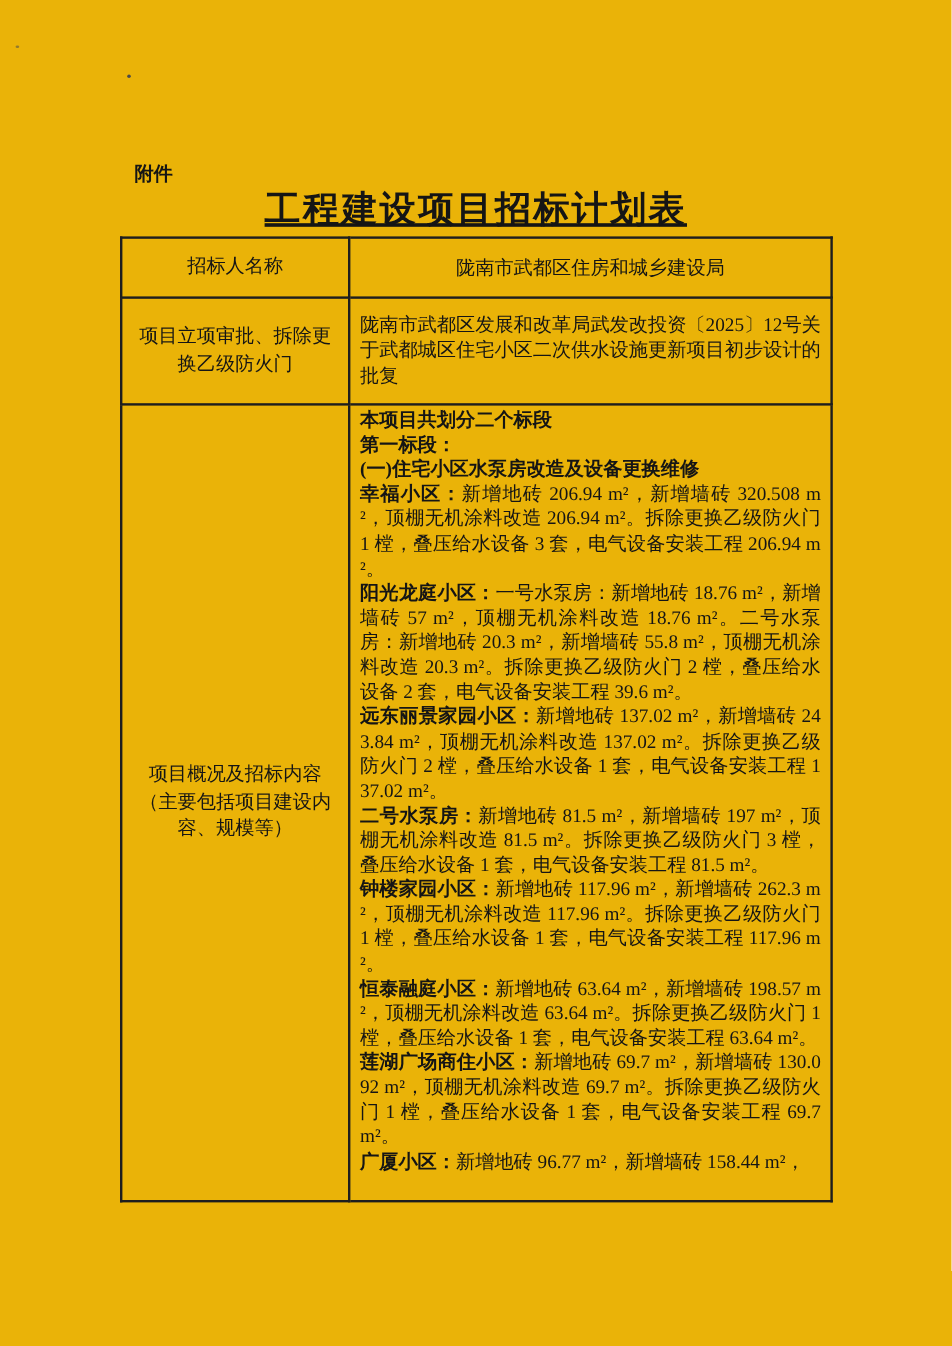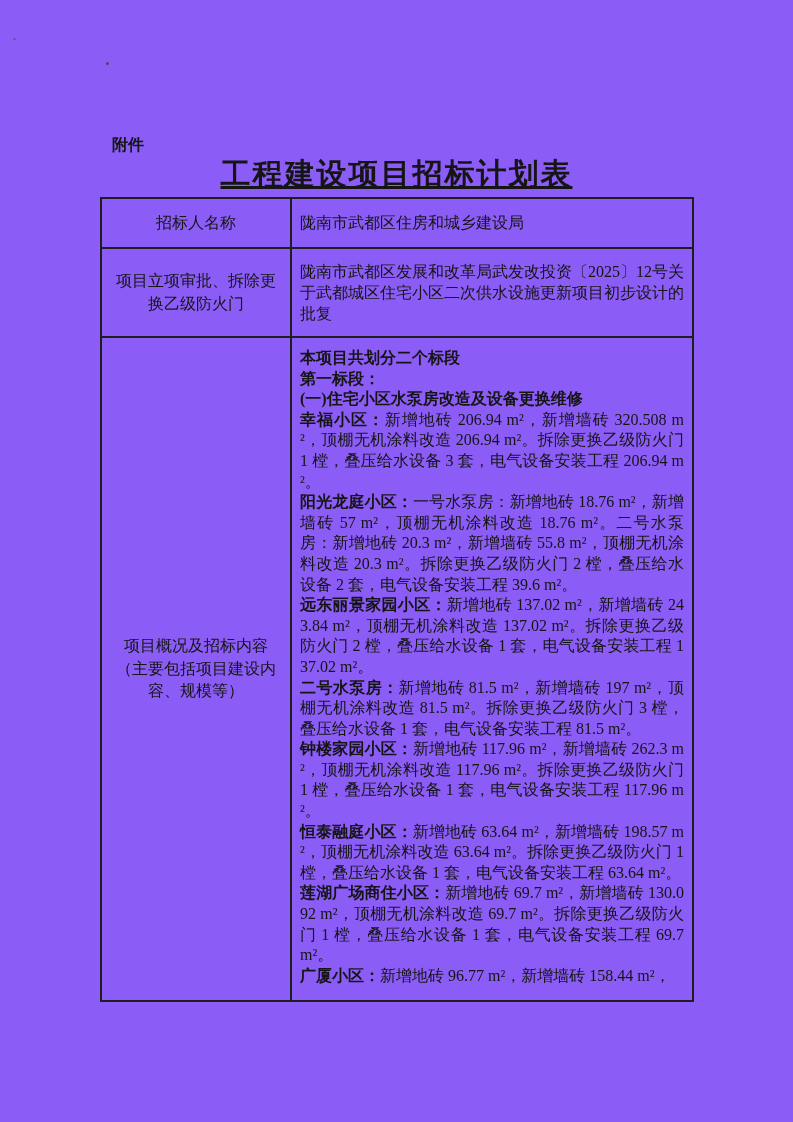--- a/index.html
+++ b/index.html
@@ -1,21 +1,21 @@
 <!DOCTYPE html>
 <html><head>
 <meta charset="utf-8">
 <style>
   * { box-sizing: border-box; }
   html, body { margin: 0; padding: 0; background: #ffffff; }
   .page {
     position: relative;
     width: 793px;
     height: 1122px;
-    background: #8b5cf6;
+    background: #eab308;
     color: #151515;
     font-family: "Liberation Serif", "DejaVu Serif", serif;
     overflow: hidden;
   }
   .speck {
     position: absolute;
     background: #4a4a4a;
     border-radius: 50%;
   }
   .speck-1 { left: 106px; top: 62px; width: 3px; height: 3px; }
@@ -56,34 +56,34 @@
     padding: 2px 8px;
     overflow: hidden;
   }
   td.lbl {
     width: 190px;
     text-align: center;
     line-height: 1.42;
     padding: 2px 12px;
   }
   td.val { width: 402px; }
-  td.center { text-align: left; }
+  td.center { text-align: center; }
   td.just {
     text-align: justify;
     line-height: 21px;
     padding: 12px 8px;
   }
   tr.r1 { height: 50px; padding-left: 30px; }
   tr.r2 { height: 52px; }
   tr.r3 { height: 37px; }
   tr.r4 { height: 62px; }
   tr.r5 { height: 664px; }
   td.overview {
     vertical-align: top;
-    padding: 10px 8px;
+    padding: 3px 8px;
   }
   .overview p {
     margin: 0;
     text-align: justify;
     line-height: 20.6px;
     word-break: break-all;
   }
   .overview b { font-weight: 700; }
 </style>
 </head>

